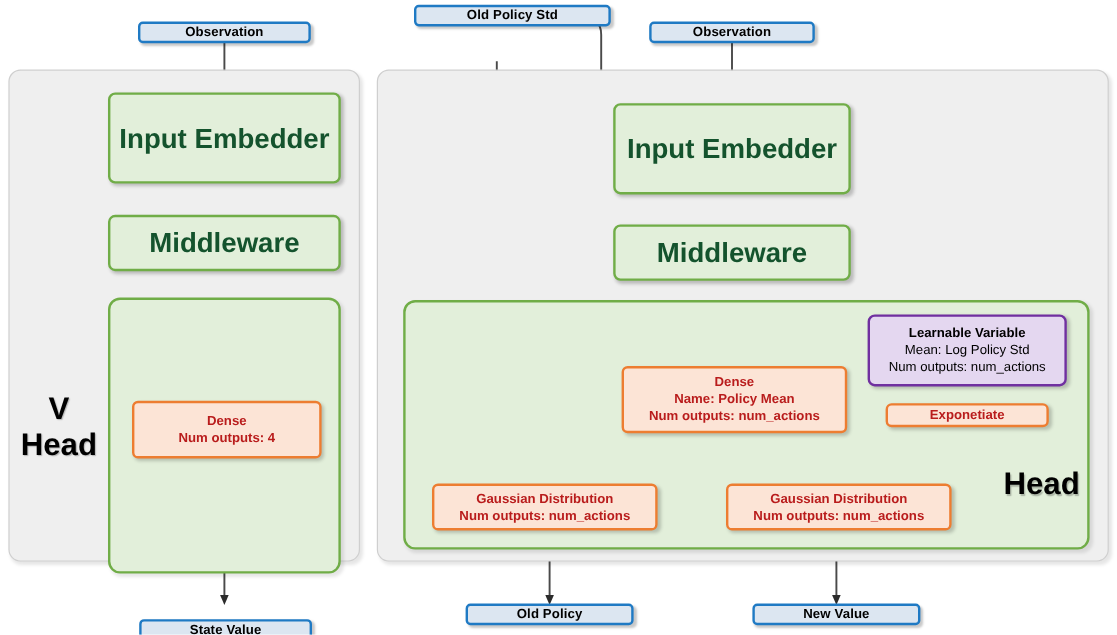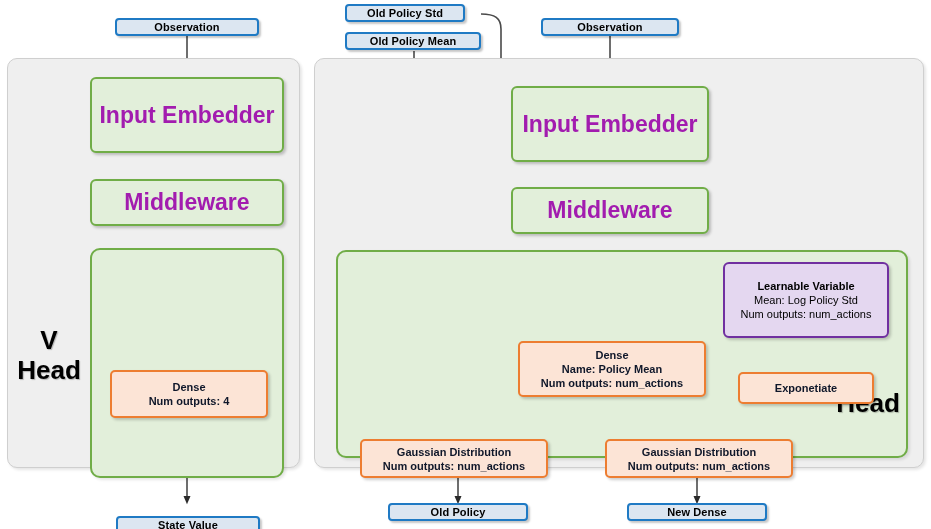--- a/index.html
+++ b/index.html
@@ -18,25 +18,25 @@
        box-shadow:2px 2px 3px rgba(0,0,0,0.10);}
 
   
   .io{background:#dce6f1;border:2px solid #1f7ac4;border-radius:4px;
       box-shadow:2px 2px 2px rgba(0,0,0,0.22);
       font-size:11px;font-weight:bold;color:#000;letter-spacing:.1px;}
 
   
   .mod{background:#e2efda;border:2px solid #70ad47;border-radius:6px;
       box-shadow:2px 2px 3px rgba(0,0,0,0.22);
-      font-size:23px;font-weight:bold;color:#a21caf;}
+      font-size:23px;font-weight:bold;color:#14532d;}
 
   
   .op{background:#fce4d6;border:2px solid #ed7d31;border-radius:5px;
-      box-shadow:2px 2px 3px rgba(0,0,0,0.20);color:#0f172a;margin-top:36px;}
+      box-shadow:2px 2px 3px rgba(0,0,0,0.20);color:#b91c1c;}
   .op .t{font-size:11px;font-weight:bold;line-height:14px;}
   .op .s{font-size:11px;font-weight:bold;line-height:14px;}
 
   
   .var{background:#e4d7f0;border:2px solid #7030a0;border-radius:6px;
       box-shadow:2px 2px 3px rgba(0,0,0,0.20);color:#000;}
   .var .t{font-size:11px;font-weight:bold;line-height:14px;}
   .var .s{font-size:11px;font-weight:normal;line-height:14px;}
 
   
@@ -123,67 +123,64 @@
   </div>
 
   <div class="box group-gray" style="left:314px;top:58px;width:610px;height:410px;"></div>
 
   <div class="box group-green" style="left:336px;top:250px;width:572px;height:208px;"></div>
 
   <div class="caption" style="left:822px;top:388px;width:92px;">
     <div>Head</div>
   </div>
 
-  <div class="box io" style="left:345px;top:4px;width:120px;height:18px;">
+  <div class="box io" style="left:345px;top:4px;width:164px;height:18px;">
     <span>Old Policy Std</span>
   </div>
 
-  <div class="box io" style="left:345px;top:32px;width:136px;height:18px;">
-    <span>Old Policy Mean</span>
-  </div>
 
   <div class="box io" style="left:541px;top:18px;width:138px;height:18px;">
     <span>Observation</span>
   </div>
 
   <div class="box mod" style="left:511px;top:86px;width:198px;height:76px;">
     <span>Input Embedder</span>
   </div>
 
   <div class="box mod" style="left:511px;top:187px;width:198px;height:47px;">
     <span>Middleware</span>
   </div>
 
   <div class="box op" style="left:518px;top:305px;width:188px;height:56px;">
     <span class="t">Dense</span>
     <span class="s">Name: Policy Mean</span>
     <span class="s">Num outputs: num_actions</span>
   </div>
 
-  <div class="box var" style="left:723px;top:262px;width:166px;height:76px;">
+  <div class="box var" style="left:723px;top:262px;width:166px;height:60px;">
     <span class="t">Learnable Variable</span>
     <span class="s">Mean: Log Policy Std</span>
     <span class="s">Num outputs: num_actions</span>
   </div>
 
-  <div class="box op" style="left:738px;top:336px;width:136px;height:32px;">
+  <div class="box op" style="left:738px;top:336px;width:136px;height:20px;">
     <span class="t">Exponetiate</span>
   </div>
 
   <div class="box op" style="left:360px;top:403px;width:188px;height:39px;">
     <span class="t">Gaussian Distribution</span>
     <span class="s">Num outputs: num_actions</span>
   </div>
 
   <div class="box op" style="left:605px;top:403px;width:188px;height:39px;">
     <span class="t">Gaussian Distribution</span>
     <span class="s">Num outputs: num_actions</span>
   </div>
 
   <div class="box io" style="left:388px;top:503px;width:140px;height:18px;">
     <span>Old Policy</span>
   </div>
 
   <div class="box io" style="left:627px;top:503px;width:140px;height:18px;">
-    <span>New Dense</span>
+    <span>New Value</span>
   </div>
 
 </div>
 
 </body></html>

